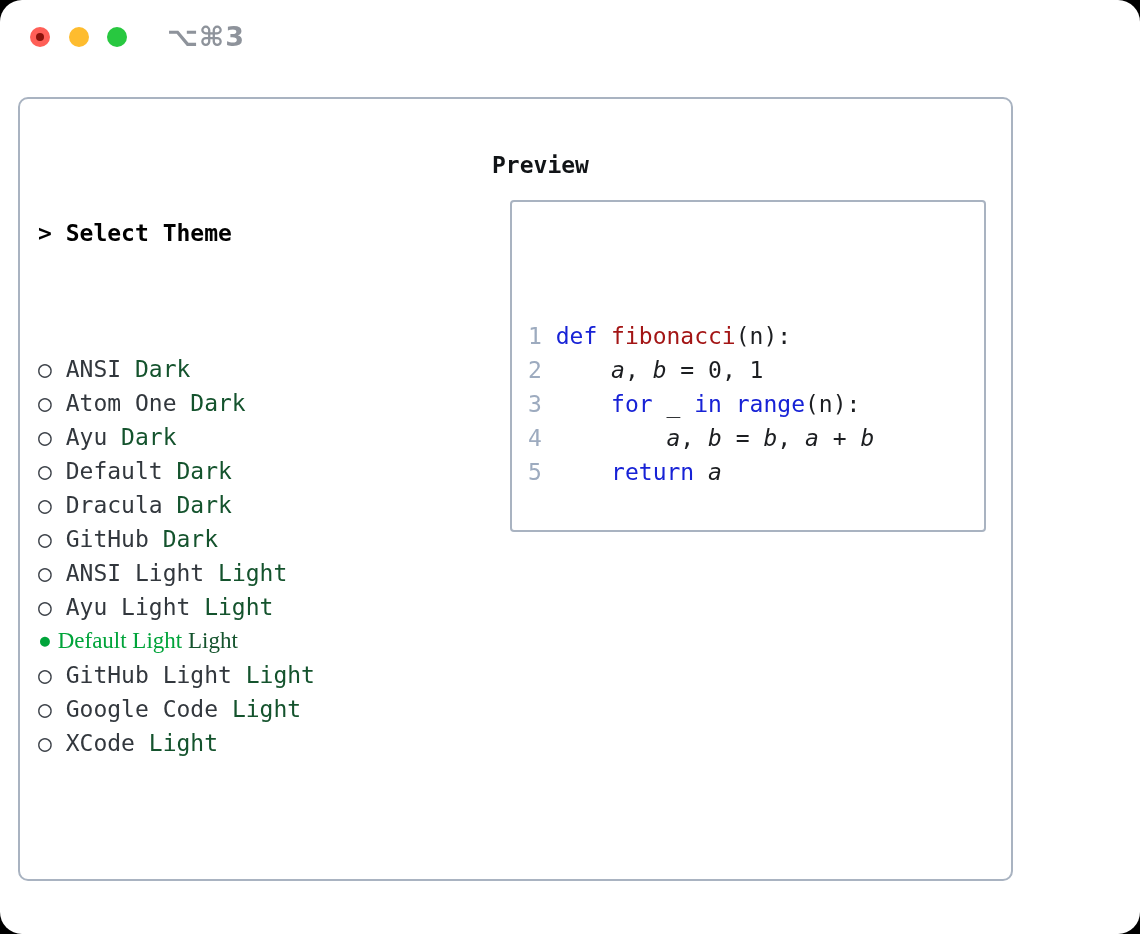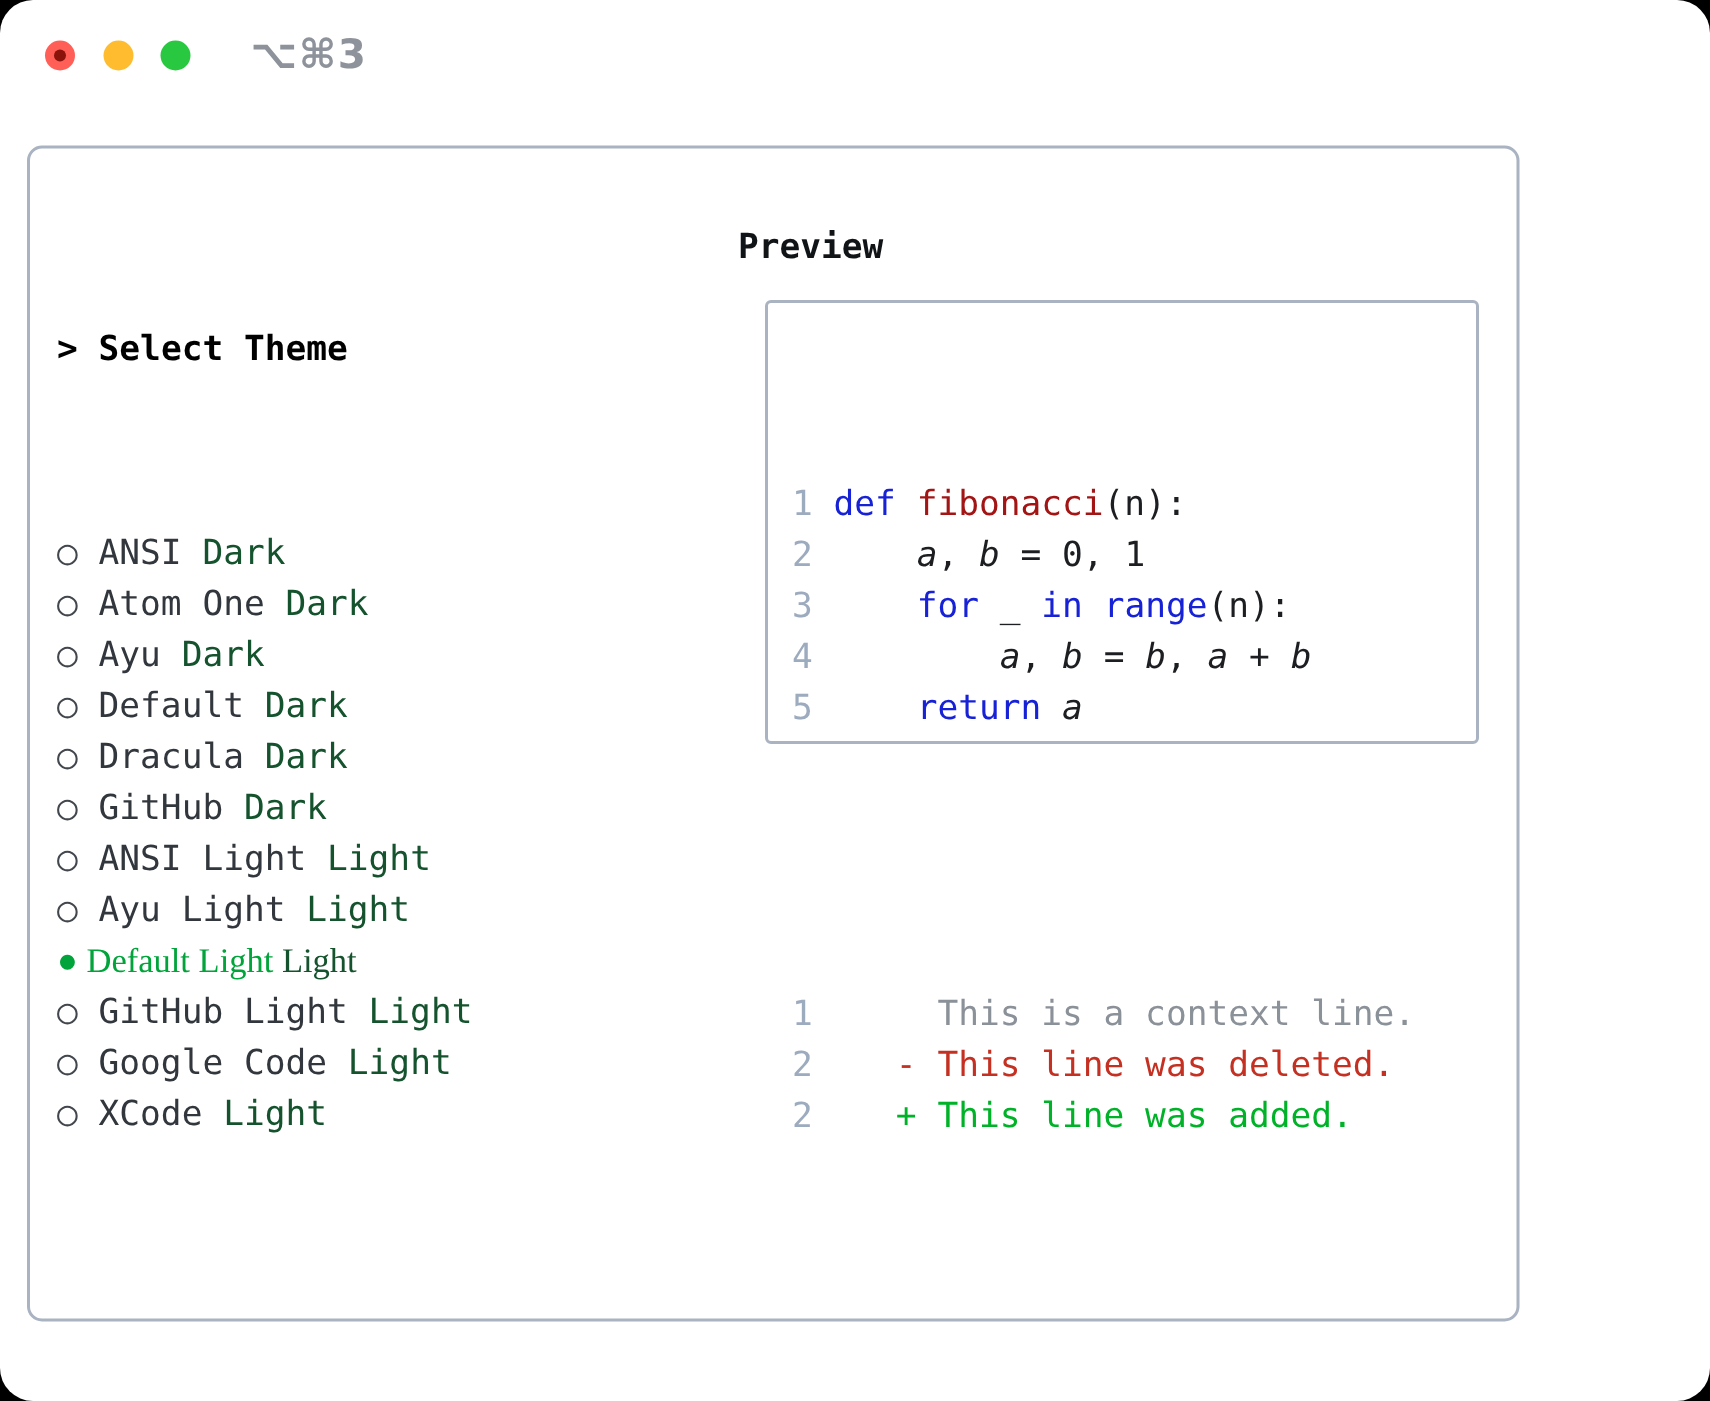--- a/index.html
+++ b/index.html
@@ -29,21 +29,21 @@
   .left-col{position:absolute;left:18px;top:49px;color:#32373d;}
   .row{height:34px;}
   .hdr{font-weight:bold;color:#000000;}
   .tag{color:#14532d;}
   .ring{color:#42474e;}
   .sel, .sel .ring{color:#00a43a;font-family:Liberation Serif, serif;}
   .spacer{height:34px;}
   
   .preview-header{position:absolute;left:472px;top:49px;font-weight:bold;color:#111417;}
   .preview-box{
-    position:absolute;left:490px;top:101px;width:476px;height:296px;
+    position:absolute;left:490px;top:101px;width:476px;height:332px;
     border:2px solid #a9b3c1;border-radius:4px;box-sizing:border-box;
     padding:49px 12px 0 16px;color:#1c1e21;
   }
   .ln{color:#9dabbf;}
   .kw{color:#1722d6;}
   .fn{color:#a31515;}
   .var{font-style:italic;}
   .plain{color:#1c1e21;}
   .ctx{color:#8b9199;}
   .del{color:#c43122;}
@@ -76,17 +76,16 @@
 
       
       
     </div>
 
     <div class="preview-header mono">Preview</div>
 
     <div class="preview-box mono">
       <div id="code-block"><div class="row"><span class="ln">1 </span><span class="kw">def </span><span class="fn">fibonacci</span><span class="plain">(n):</span></div><div class="row"><span class="ln">2 </span><span class="plain">    </span><span class="var">a</span><span class="plain">, </span><span class="var">b</span><span class="plain"> = 0, 1</span></div><div class="row"><span class="ln">3 </span><span class="plain">    </span><span class="kw">for</span><span class="plain"> _ </span><span class="kw">in</span><span class="plain"> </span><span class="kw">range</span><span class="plain">(n):</span></div><div class="row"><span class="ln">4 </span><span class="plain">        </span><span class="var">a</span><span class="plain">, </span><span class="var">b</span><span class="plain"> = </span><span class="var">b</span><span class="plain">, </span><span class="var">a</span><span class="plain"> + </span><span class="var">b</span></div><div class="row"><span class="ln">5 </span><span class="plain">    </span><span class="kw">return</span><span class="plain"> </span><span class="var">a</span></div></div>
       <div class="spacer"></div>
-      <div id="diff-block"><div class="row"><span class="ln">1</span><span class="ctx">      This is a context line.</span></div><div class="row"><span class="ln">2</span><span class="del">    - This line was deleted.</span></div><div class="row"><span class="ln">2</span><span class="add">    + This line was added.</span></div></div>
     </div>
 
   </div>
 </div>
 
 </body></html>

